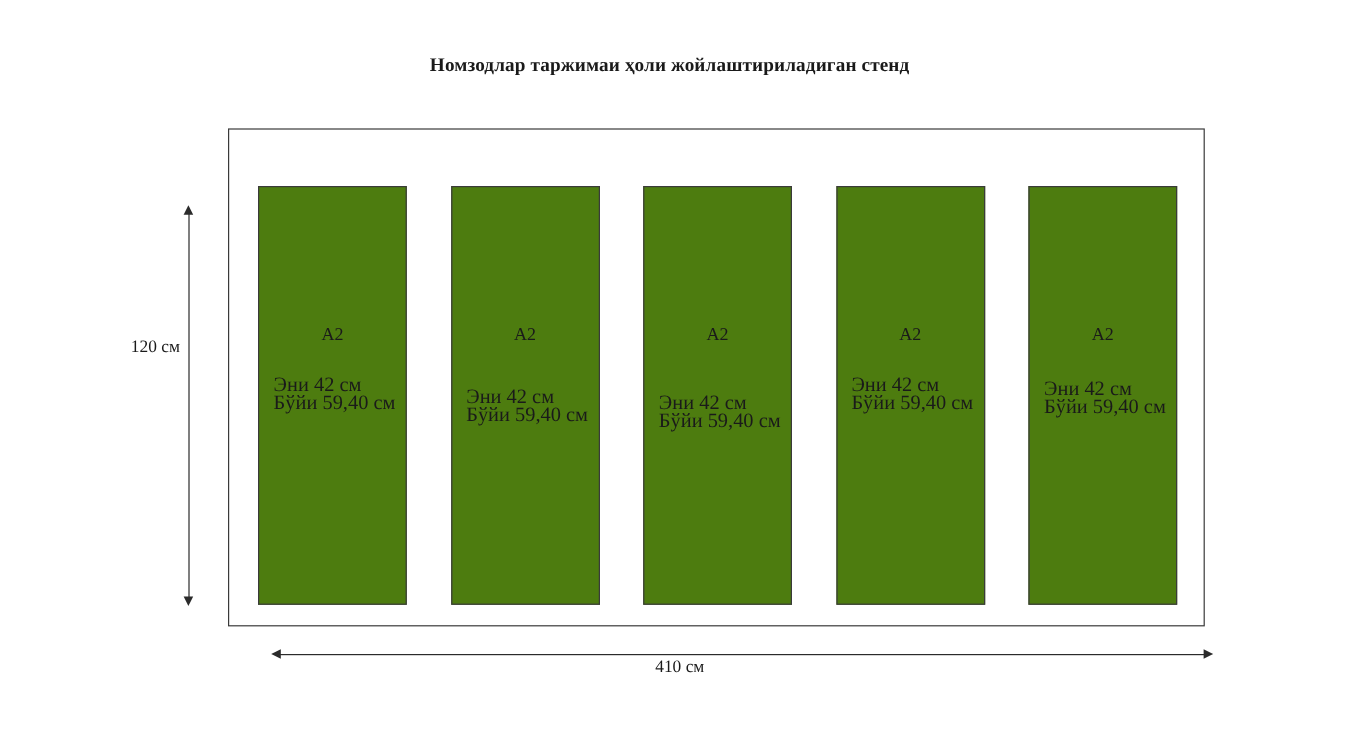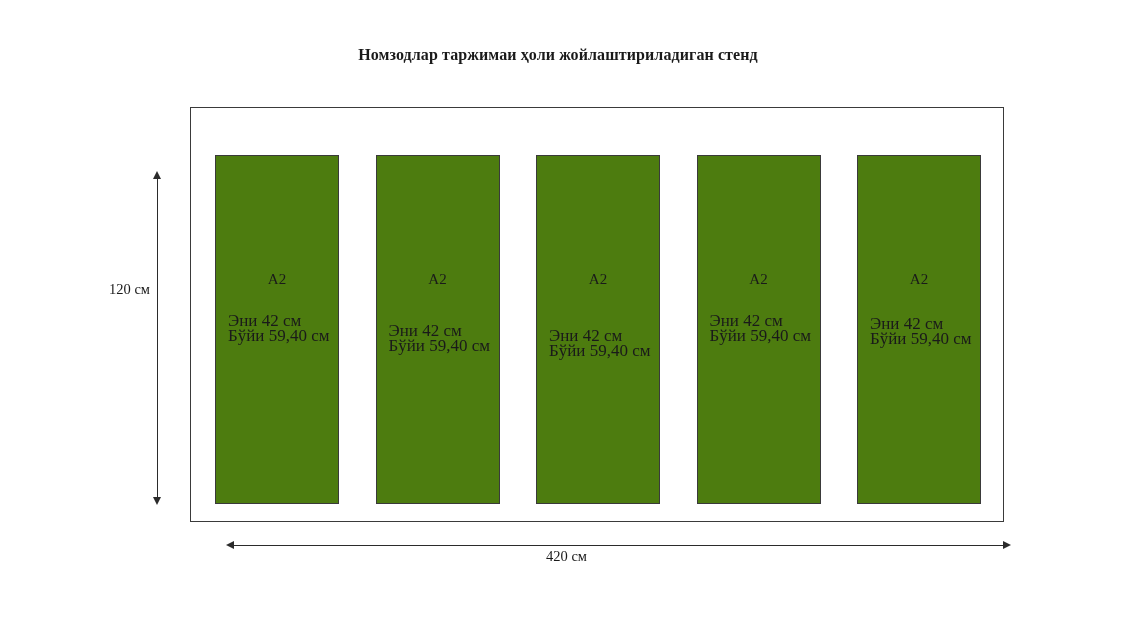--- a/index.html
+++ b/index.html
@@ -235,13 +235,13 @@
   <div class="arrow-up"></div>
   <div class="arrow-down"></div>
 </div>
 <div class="v-label">120 см</div>
 
 <div class="h-dim">
   <div class="line"></div>
   <div class="arrow-left"></div>
   <div class="arrow-right"></div>
 </div>
-<div class="h-label"><span>420 см</span></div>
+<div class="h-label"><span>410 см</span></div>
 
 </body></html>

